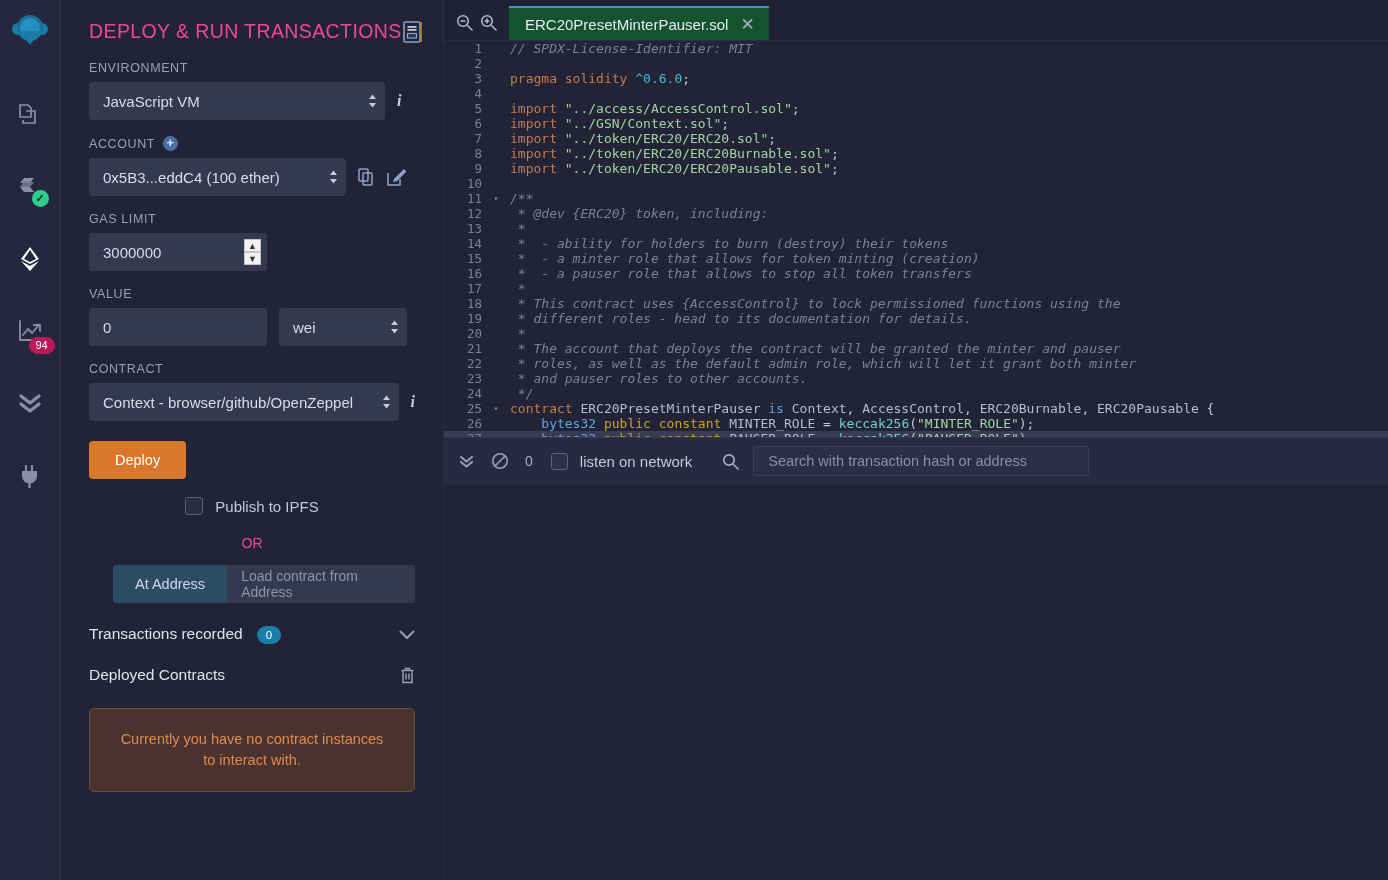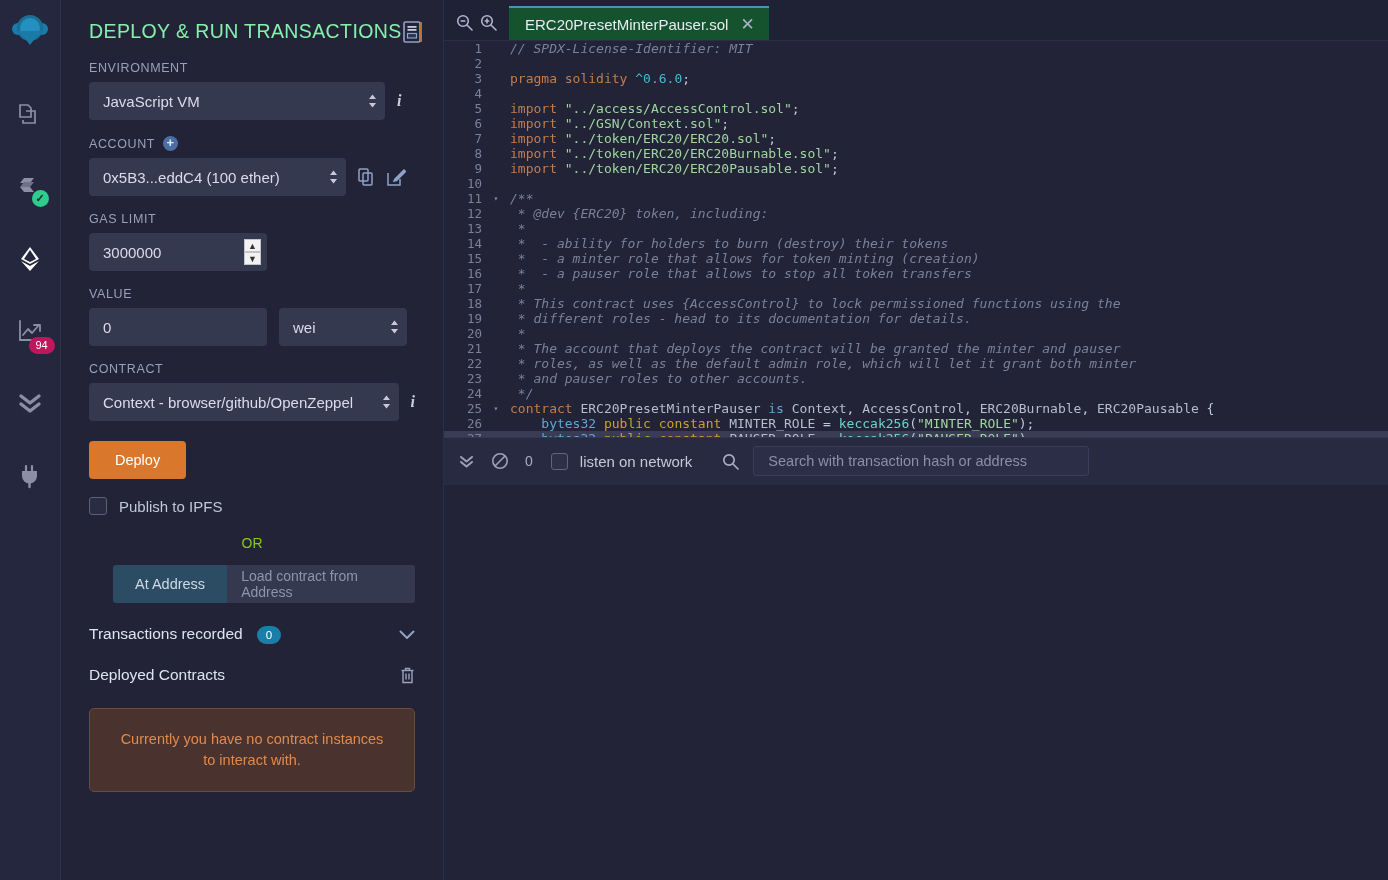--- a/index.html
+++ b/index.html
@@ -41,21 +41,21 @@
   .panel {
     width: 383px; flex: 0 0 383px; background: #222336;
     border-right: 1px solid #2b2e47;
     padding: 0 0 0 0; overflow: hidden; position: relative;
   }
   .panel-header {
     display: flex; align-items: center; justify-content: space-between;
     padding: 20px 20px 0 28px;
   }
   .panel-title {
-    color: #86efac; font-size: 19.5px; letter-spacing: .4px; font-weight: 400;
+    color: #ec4899; font-size: 19.5px; letter-spacing: .4px; font-weight: 400;
   }
   .panel-body { padding: 18px 28px 0 28px; }
   .field-label {
     color: #9aa0b8; font-size: 12.5px; letter-spacing: .6px;
     margin-bottom: 7px; display: flex; align-items: center; gap: 8px;
   }
   .select-row { display: flex; align-items: center; gap: 12px; margin-bottom: 16px; }
   .sel {
     background: #353950; border: none; border-radius: 4px;
     color: #d9dcea; font-size: 15px;
@@ -88,27 +88,27 @@
   .plus-circ {
     width: 15px; height: 15px; border-radius: 50%;
     background: #4a6fa5; color: #dfe6f5; font-size: 13px; line-height: 14px;
     text-align: center; display: inline-block; font-weight: bold;
   }
   .deploy-btn {
     background: #d9782d; color: #fff; border: none; border-radius: 4px;
     font-size: 14.5px; height: 38px; padding: 0 26px; cursor: pointer;
     font-family: "Liberation Sans", sans-serif; margin-top: 4px;
   }
-  .chk-row { display: flex; align-items: center; gap: 12px; margin-top: 18px; }
+  .chk-row { display: flex; align-items: center; gap: 12px; margin-top: 18px; justify-content: center; }
   .chkbox {
     width: 18px; height: 18px; border: 1px solid #5a5f7a;
     border-radius: 3px; background: #2a2c42;
   }
   .chk-label { color: #c2c7da; font-size: 15px; }
-  .or-row { text-align: center; color: #84cc16; font-size: 14px; margin: 20px 0 14px 0; }
+  .or-row { text-align: center; color: #ec4899; font-size: 14px; margin: 20px 0 14px 0; }
   .ataddr-row { display: flex; margin-bottom: 8px; padding-left: 24px; }
   .ataddr-btn {
     background: #2b4c63; color: #cfd8e6; font-size: 14.5px;
     height: 38px; padding: 0 22px; border: none; border-radius: 3px 0 0 3px;
     cursor: pointer; font-family: "Liberation Sans", sans-serif;
   }
   .ataddr-inp {
     flex: 1; background: #353950; border: none; border-radius: 0 3px 3px 0;
     color: #8e94ab; font-size: 14px; height: 38px; padding: 0 14px;
     display: flex; align-items: center;

